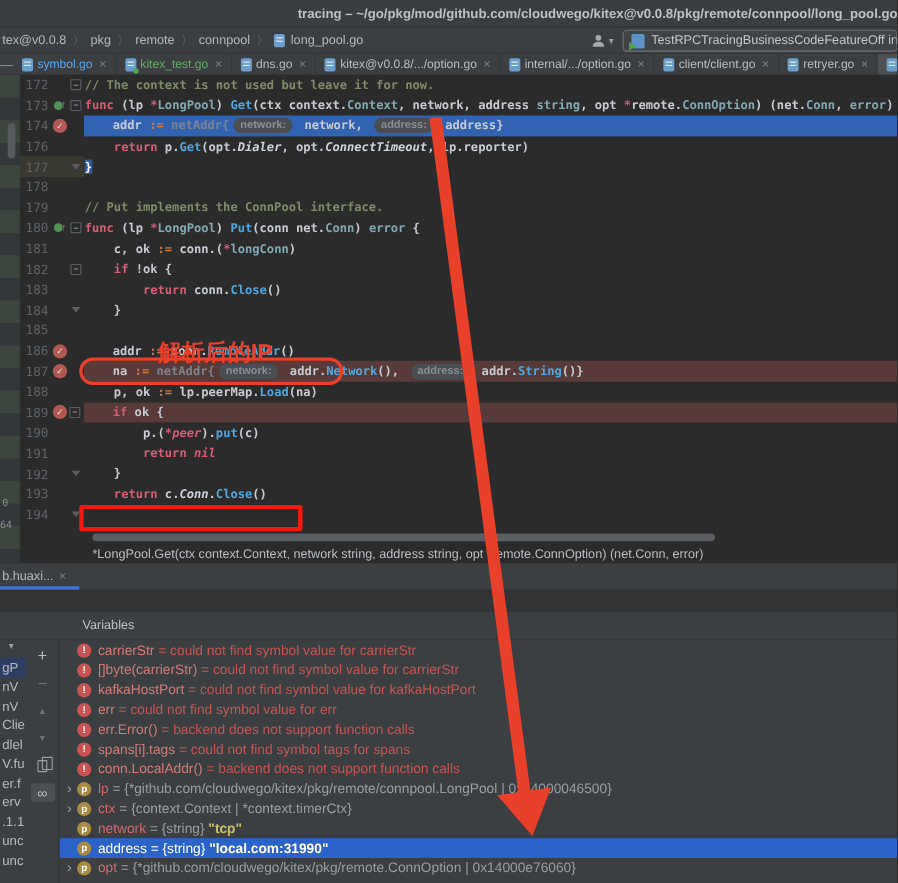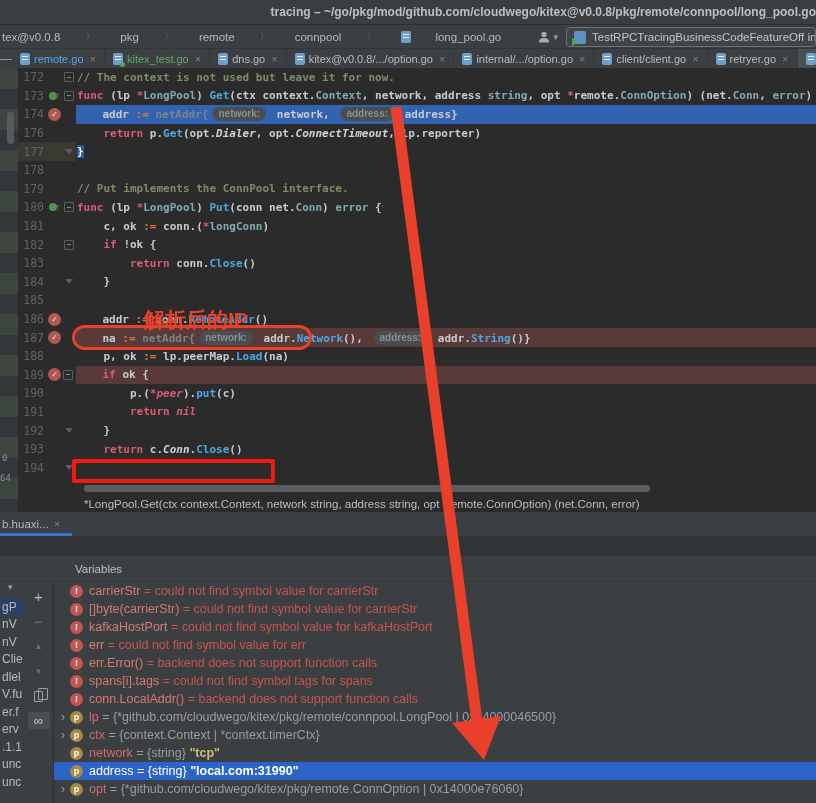--- a/index.html
+++ b/index.html
@@ -7,21 +7,21 @@
   .app { position:relative; width:816px; height:803px; overflow:hidden; background:#2b2b2b; }
 
   
   .titlebar { height:25px; background:#3b3e40; border-bottom:1px solid #2c2e30;
     display:flex; align-items:center; justify-content:flex-end;
     font-size:12px; font-weight:bold; color:#bcc0c5; }
 
   
   .navbar { height:24px; background:#3c3f41; border-bottom:1px solid #333639;
     display:flex; align-items:center; position:relative; font-size:11.5px; color:#b4b8bc; }
-  .crumbs { display:flex; align-items:center; padding-left:2px; white-space:nowrap;gap:19px; }
+  .crumbs { display:flex; align-items:center; padding-left:2px; white-space:nowrap; }
   .crumb-sep { color:#74787c; margin:0 6px; font-size:10px; }
   .crumb { color:#b4b8bc; }
   .nav-right { position:absolute; right:0; top:0; height:24px; display:flex; align-items:center; }
   .person { display:flex; align-items:center; margin-right:8px; }
   .caret { color:#9ca0a4; font-size:9px; margin-left:2px; }
   .runbox { height:20px; width:250px; border:1px solid #6f7275; border-radius:4px;
     background:#414446; display:flex; align-items:center; gap:6px; padding:0 7px;
     font-size:11.5px; color:#c3c6c9; white-space:nowrap; overflow:hidden; }
   .gotest-ic { position:relative; width:12px; height:13px; background:#5d93c4; border-radius:2px; flex:0 0 auto; }
   .gotest-ic::after { content:""; position:absolute; left:-2px; bottom:-2px; width:0; height:0;
@@ -169,21 +169,21 @@
         <span>TestRPCTracingBusinessCodeFeatureOff in gitlab.h</span>
       </div>
     </div>
   </div>
 
   <div class="tabbar">
     <div class="tab-menu">—</div>
     <div style="display:flex" id="tabs">
         <div class="tab">
           <span class="gofile-ic"></span>
-          <span class="tab-label tl-blue">remote.go</span>
+          <span class="tab-label tl-blue">symbol.go</span>
           <span class="tab-close">×</span>
         </div>
         <div class="tab">
           <span class="gofile-ic badge"></span>
           <span class="tab-label tl-green">kitex_test.go</span>
           <span class="tab-close">×</span>
         </div>
         <div class="tab">
           <span class="gofile-ic"></span>
           <span class="tab-label">dns.go</span>

